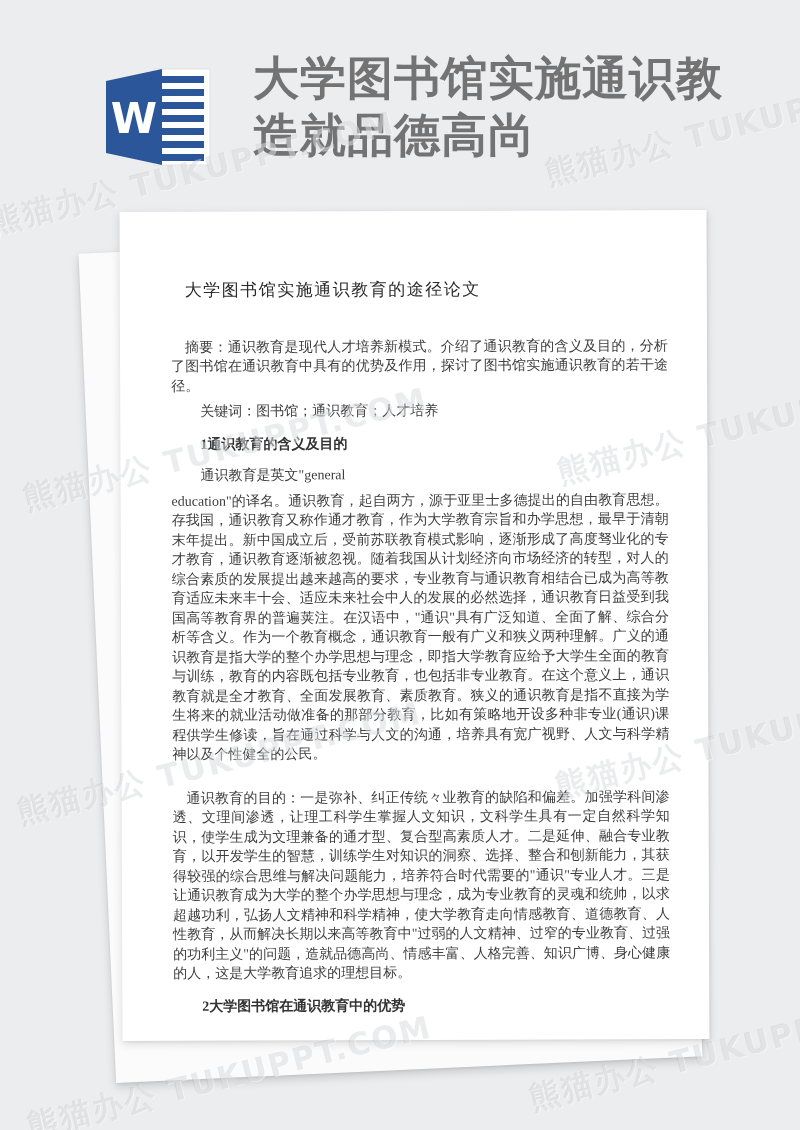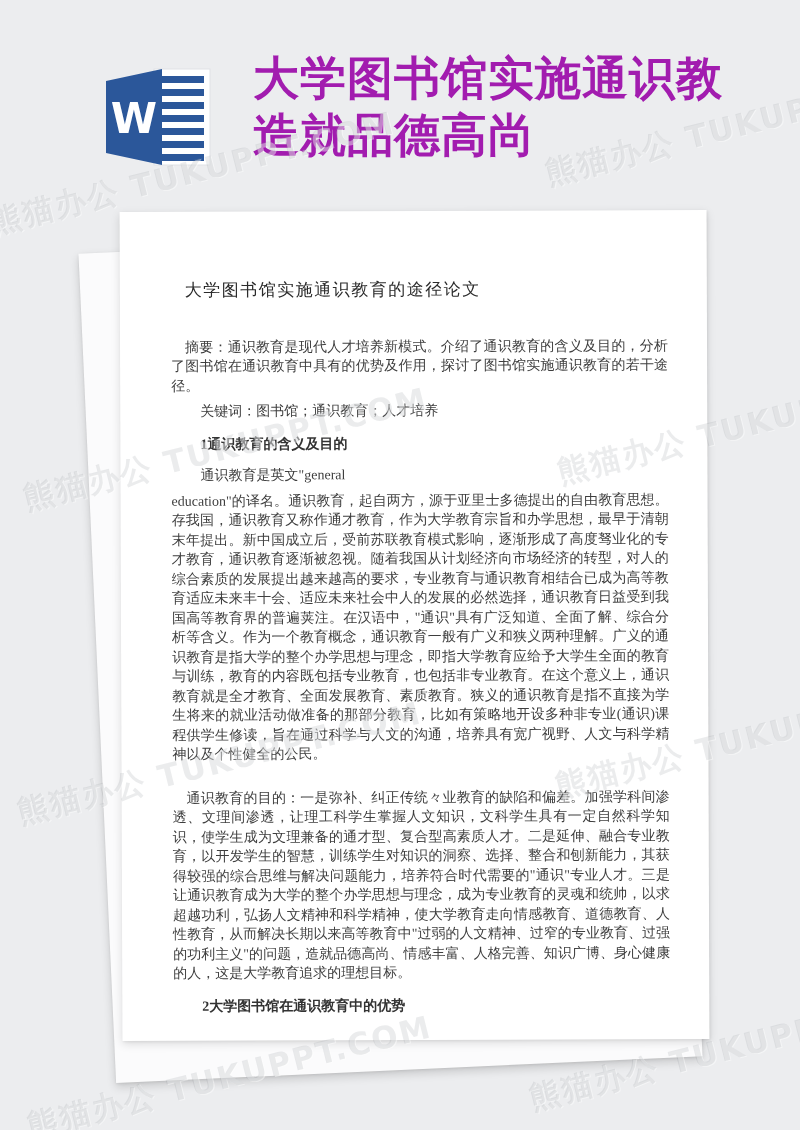--- a/index.html
+++ b/index.html
@@ -5,21 +5,21 @@
   html,body{margin:0;padding:0;}
   body{width:800px;height:1130px;overflow:hidden;background:#ecedef;
        font-family:"Liberation Serif","DejaVu Serif",serif;}
   .stage{position:relative;width:800px;height:1130px;background:#ecedef;overflow:hidden;}
 
   
   .header{position:absolute;left:0;top:0;width:800px;height:200px;}
   .word-icon{position:absolute;left:98px;top:62px;width:120px;height:110px;}
   .main-title{position:absolute;left:253px;top:50px;margin:0;width:510px;
       font-size:46px;line-height:57px;font-weight:700;letter-spacing:1px;
-      color:#a21caf;font-family:"Liberation Serif","DejaVu Serif",serif;}
+      color:#737373;font-family:"Liberation Serif","DejaVu Serif",serif;}
   .main-title span{display:block;}
 
   
   .page-back{position:absolute;left:97px;top:240px;width:587px;height:830px;
       background:#fbfbfc;transform:rotate(-2.6deg);
       box-shadow:0 4px 10px rgba(0,0,0,.16),0 1px 3px rgba(0,0,0,.08);}
   .page-front{position:absolute;left:121px;top:211px;width:587px;height:829px;
       background:#ffffff;transform:rotate(-0.2deg);
       box-shadow:0 3px 10px rgba(0,0,0,.13),1px 1px 3px rgba(0,0,0,.07);}
 

